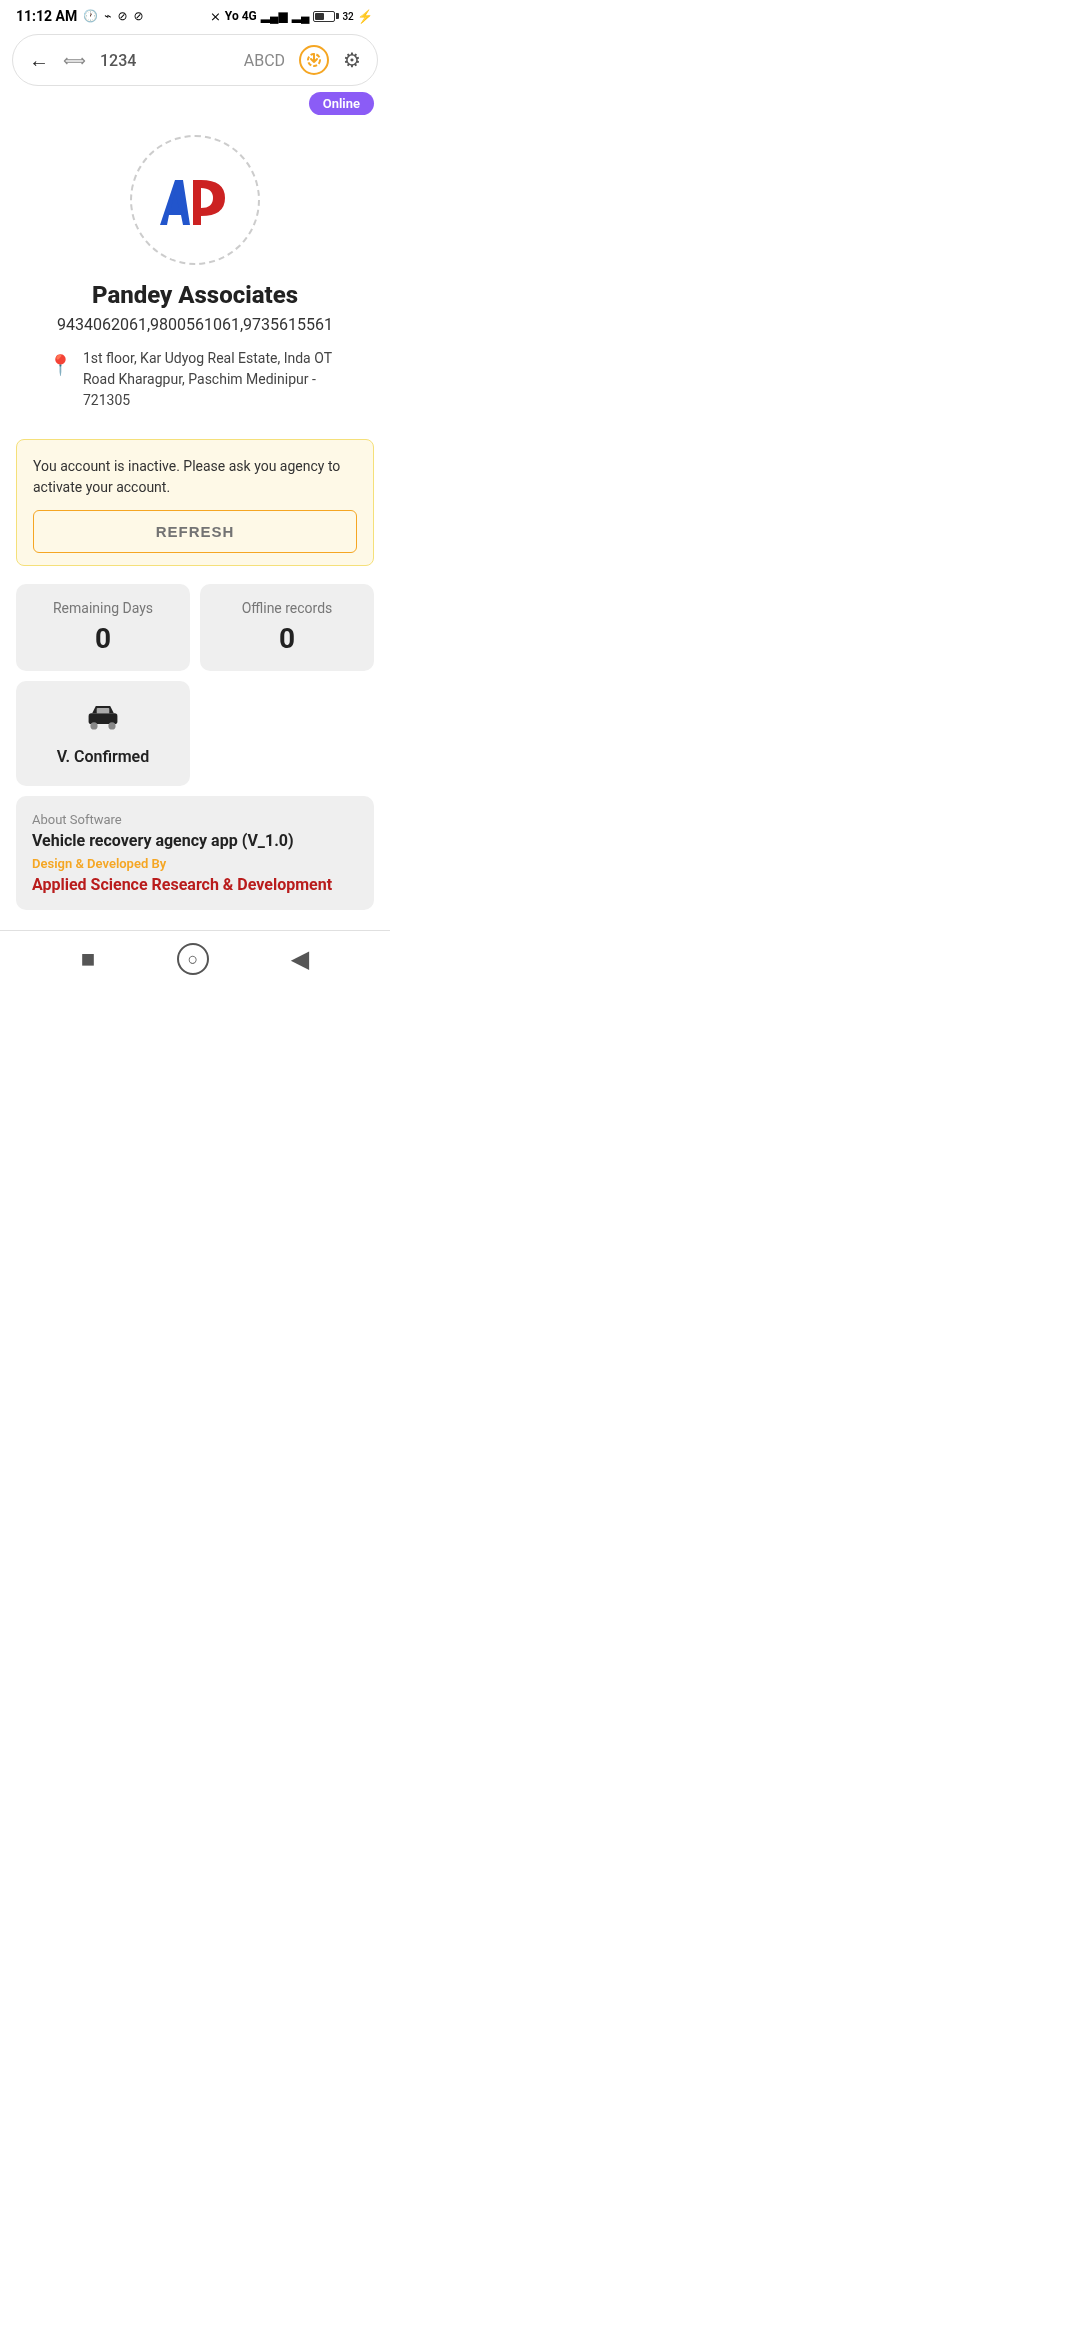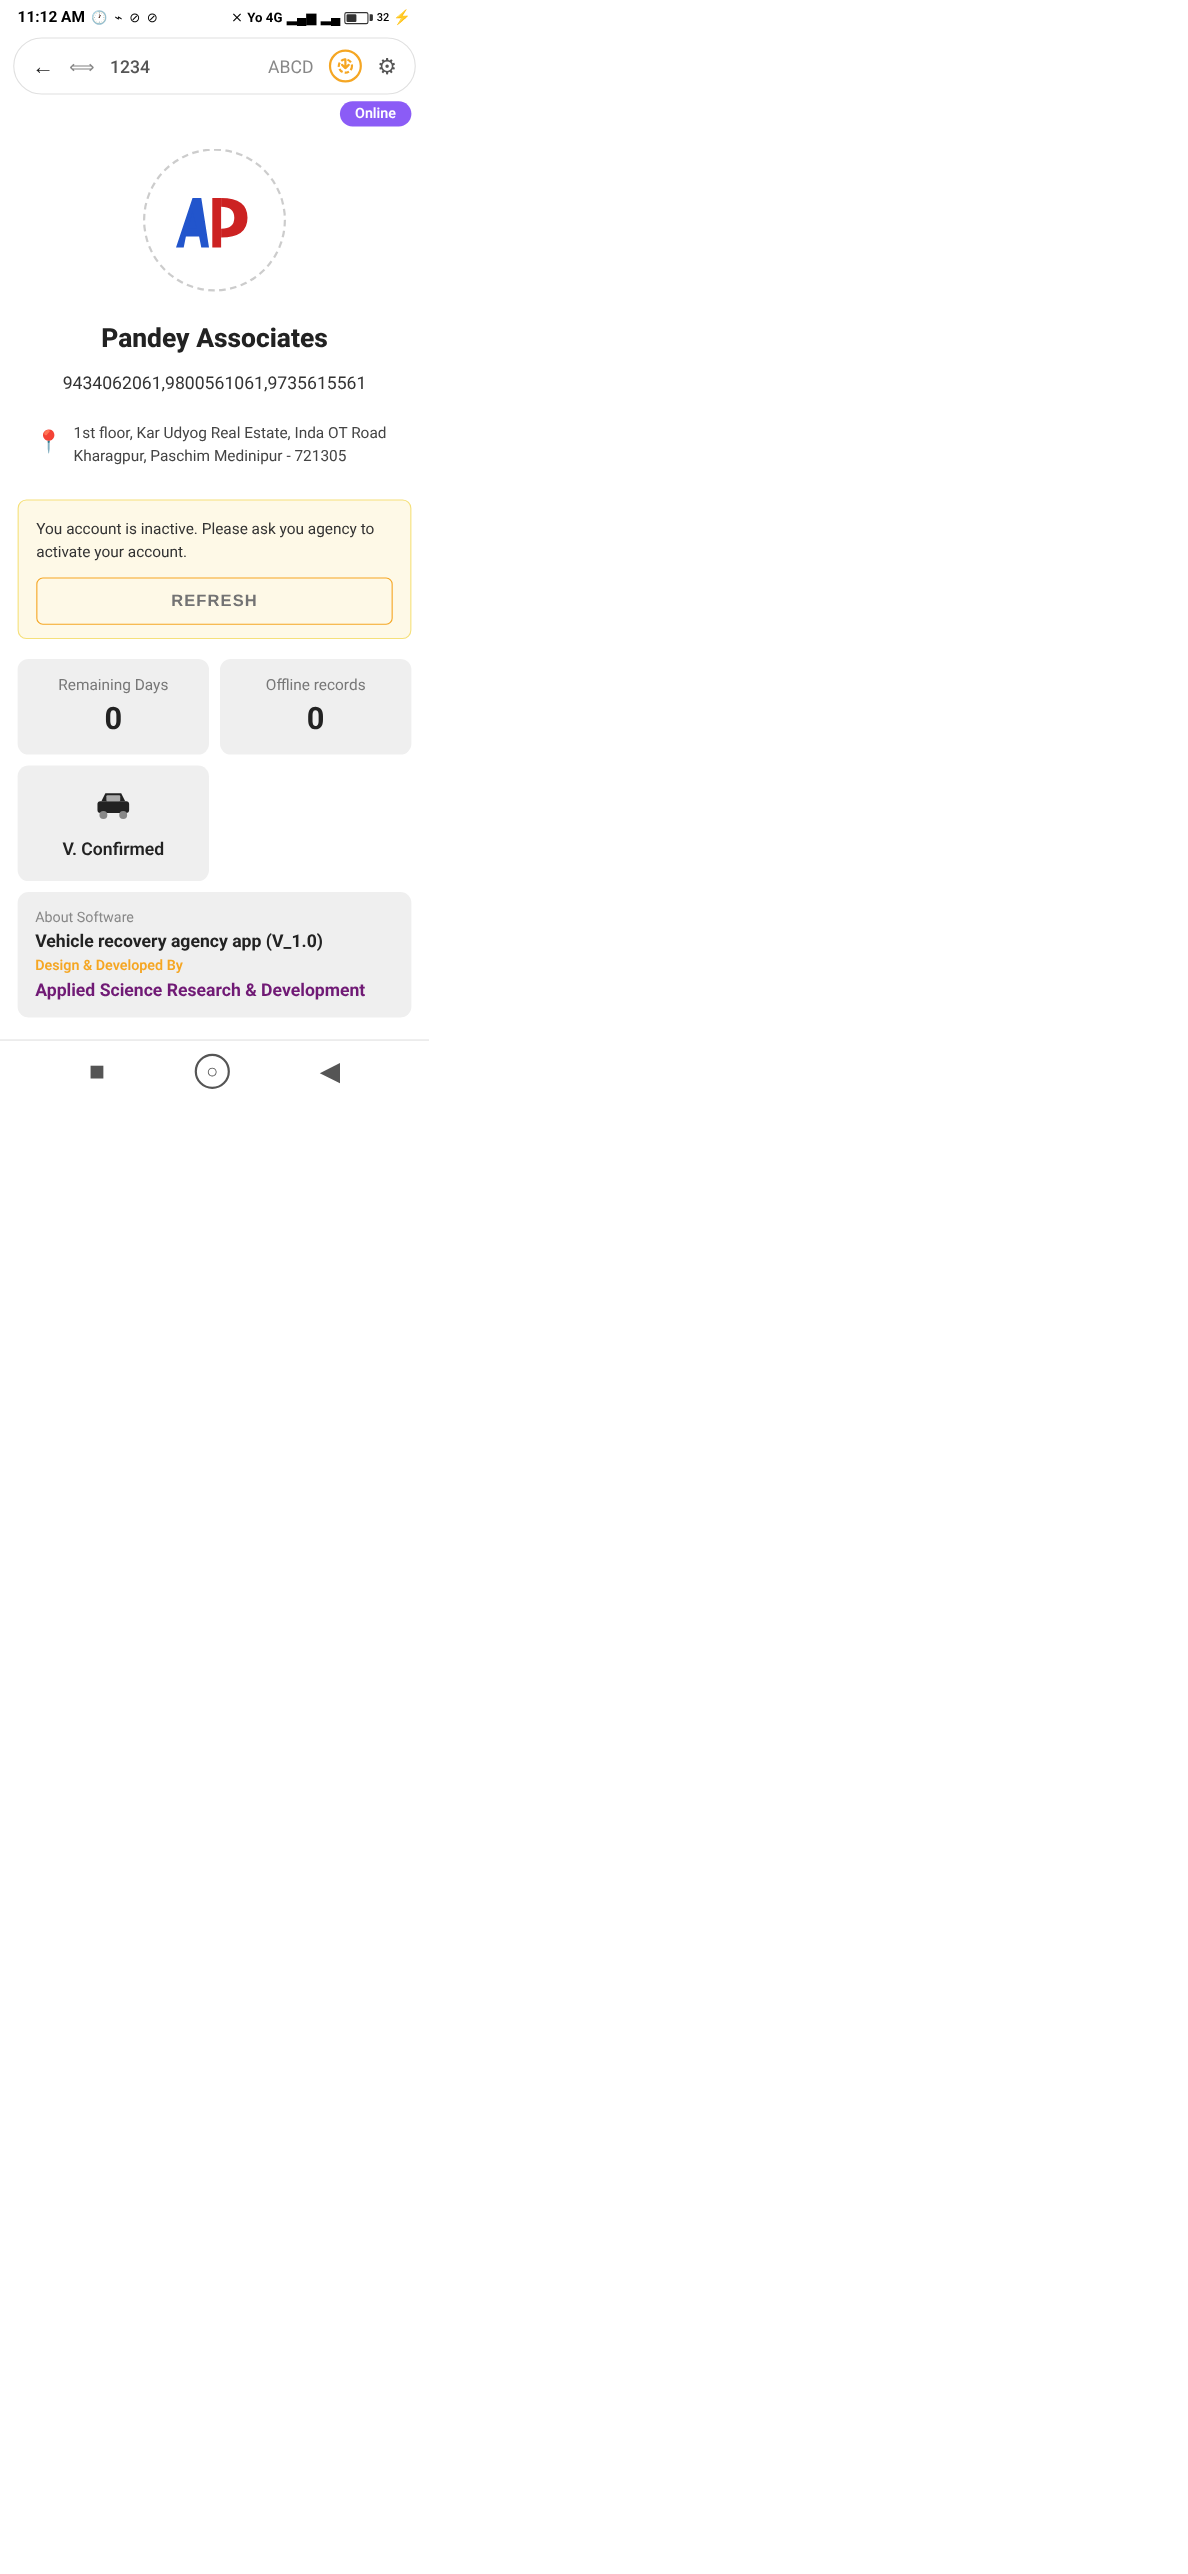--- a/index.html
+++ b/index.html
@@ -66,22 +66,21 @@
       font-weight: 600;
       padding: 4px 14px;
       border-radius: 20px;
     }
 
     
     .logo-section {
       display: flex;
       flex-direction: column;
       align-items: center;
-      padding: 20px 8px 10px;
-      gap: 12px;
+      padding: 20px 24px 10px;
     }
     .logo-circle {
       width: 130px;
       height: 130px;
       border-radius: 50%;
       border: 2px dashed #ccc;
       display: flex;
       align-items: center;
       justify-content: center;
       background: #fff;
@@ -181,21 +180,21 @@
     
     .about-box {
       margin: 0 16px 20px;
       background: #efefef;
       border-radius: 10px;
       padding: 16px;
     }
     .about-title { font-size: 13px; color: #888; margin-bottom: 4px; }
     .about-app { font-size: 16px; font-weight: 700; color: #222; margin-bottom: 6px; }
     .about-dev-label { font-size: 13px; color: #f5a623; font-weight: 600; margin-bottom: 4px; }
-    .about-dev-name { font-size: 16px; font-weight: 700; color: #701a75; }
+    .about-dev-name { font-size: 16px; font-weight: 700; color: #b91c1c; }
 
     
     .bottom-nav {
       display: flex;
       justify-content: space-around;
       align-items: center;
       padding: 12px 40px;
       border-top: 1px solid #e0e0e0;
       background: #fff;
     }

